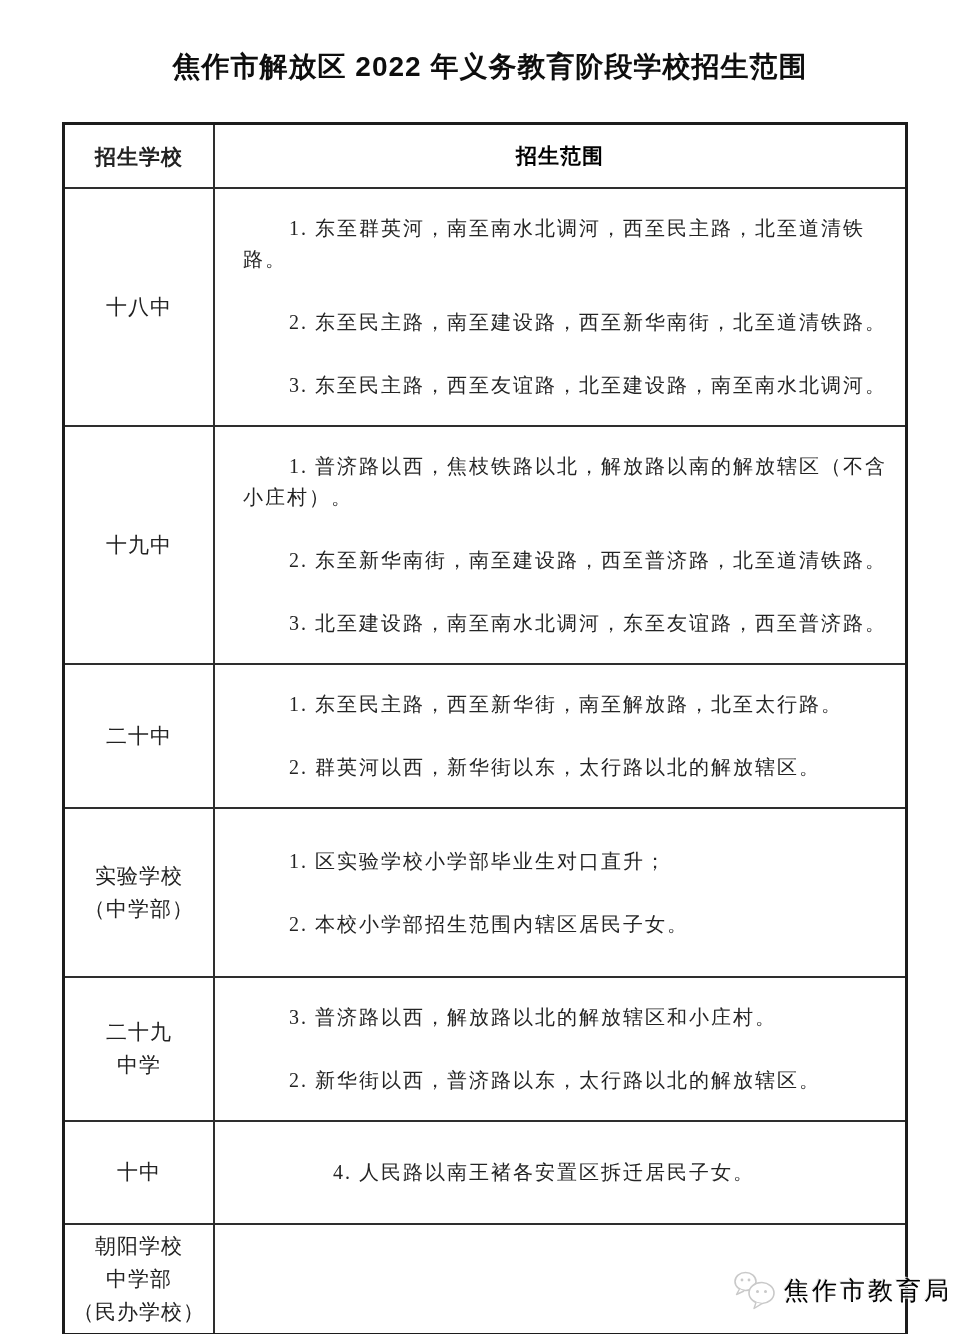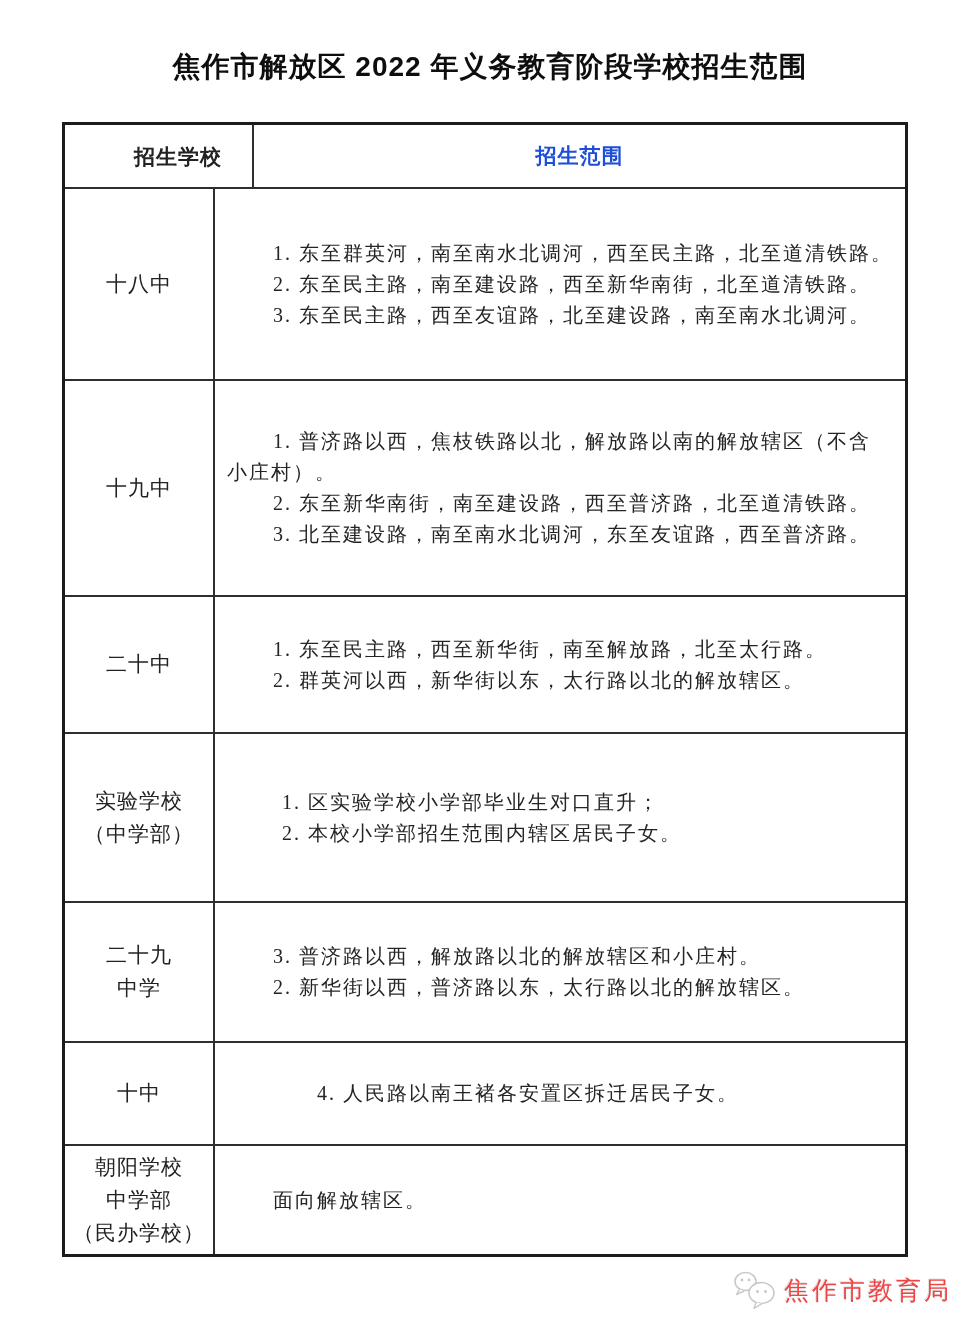--- a/index.html
+++ b/index.html
@@ -23,25 +23,25 @@
   .table {
     position: absolute;
     left: 62px; top: 122px;
     width: 846px;
     border: 3px solid #1c1c1c;
     box-sizing: border-box;
     background: #fff;
   }
   .row { display: flex; border-top: 2px solid #2e2e2e; box-sizing: border-box; }
   .row:first-child { border-top: none; }
-  .row:nth-child(1) { min-height: 62px; padding-left: 39px; }
+  .row:nth-child(1) { min-height: 62px; }
   .row:nth-child(2) { min-height: 192px; }
   .row:nth-child(3) { min-height: 216px; }
   .row:nth-child(4) { min-height: 137px; }
-  .row:nth-child(5) { min-height: 169px; gap: 9px; }
+  .row:nth-child(5) { min-height: 169px; }
   .row:nth-child(6) { min-height: 140px; }
   .row:nth-child(7) { min-height: 103px; gap: 44px; }
   .row:nth-child(8) { min-height: 110px; }
   .cell { box-sizing: border-box; }
   .cell.school {
     flex: 0 0 150px;
     width: 150px;
     border-right: 2px solid #2e2e2e;
     display: flex; align-items: center; justify-content: center;
     text-align: center;
@@ -55,49 +55,49 @@
   .cell.range {
     flex: 1;
     display: flex; flex-direction: column; justify-content: center;
     padding: 8px 2px 8px 12px;
   }
   .header-cell {
     font-family: "Liberation Sans", sans-serif;
     font-weight: bold;
     font-size: 21px;
     letter-spacing: 1px;
-    color: #1d4ed8;
+    color: #000000;
   }
   .cell.range.header-cell {
     flex-direction: row;
     align-items: center; justify-content: center;
     padding: 0;
     text-align: center;
   }
   .item {
-    margin: 0;
+    margin: 16px;
     font-size: 20px;
     line-height: 31px;
     letter-spacing: 2px;
     text-indent: 46px;
     white-space: pre-line;
     color: #242424;
   }
   .footer {
     position: absolute;
     right: 28px; top: 1270px;
     display: flex; align-items: center;
     gap: 6px;
   }
   .wechat { display: inline-flex; }
   .source {
     font-family: Liberation Mono, monospace;
     font-size: 25px;
     letter-spacing: 3px;
-    color: #ef4444;
+    color: #000000;
     text-shadow: 1px 1px 0 #ffffff, -1px -1px 0 #e2e2e2;
   }
 </style>
 </head>
 <body>
 
 <div class="page">
 
   <h1 class="title">焦作市解放区 2022 年义务教育阶段学校招生范围</h1>
 
@@ -157,23 +157,20 @@
       <div class="cell school">十中</div>
       <div class="cell range">
         <p class="item">4. 人民路以南王褚各安置区拆迁居民子女。</p>
       </div>
     </div>
 
     <div class="row">
       <div class="cell school">朝阳学校
 中学部
 （民办学校）</div>
-      <div class="cell range">
-        <p class="item">面向解放辖区。</p>
-      </div>
     </div>
 
   </div>
 
   <div class="footer">
     <span class="wechat">
       <svg width="46" height="40" viewBox="0 0 46 40">
         <ellipse cx="13.5" cy="11.5" rx="10.5" ry="9" fill="#ffffff" stroke="#c9c9c9" stroke-width="1.6"></ellipse>
         <path d="M7.5 19 L4.5 24.5 L12 21" fill="#ffffff" stroke="#c9c9c9" stroke-width="1.4" stroke-linejoin="round"></path>
         <circle cx="10" cy="10" r="1.4" fill="#c9c9c9"></circle>

